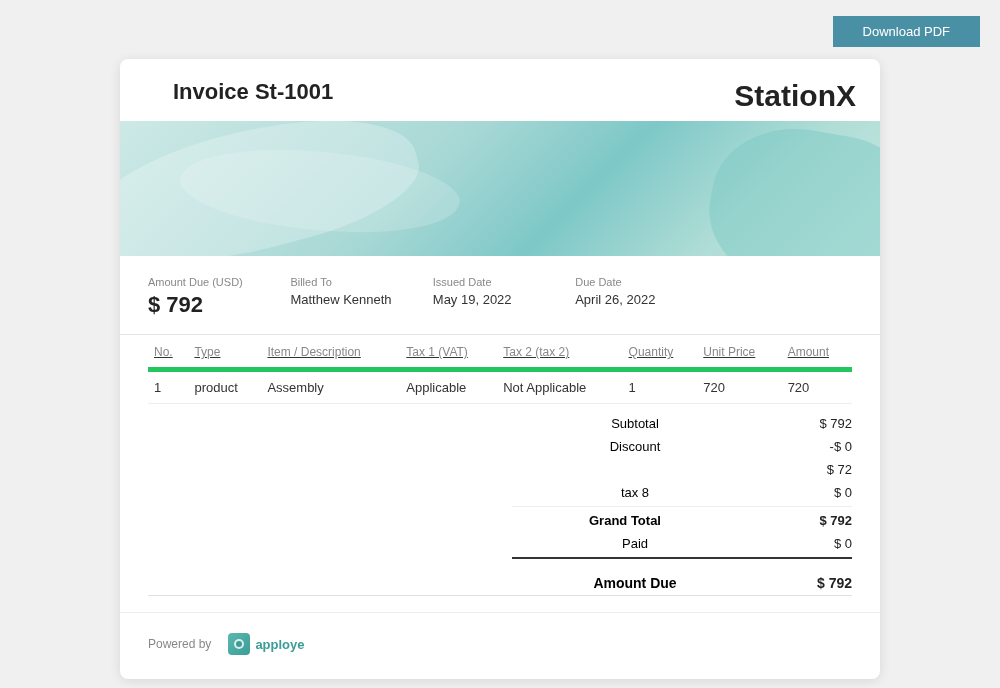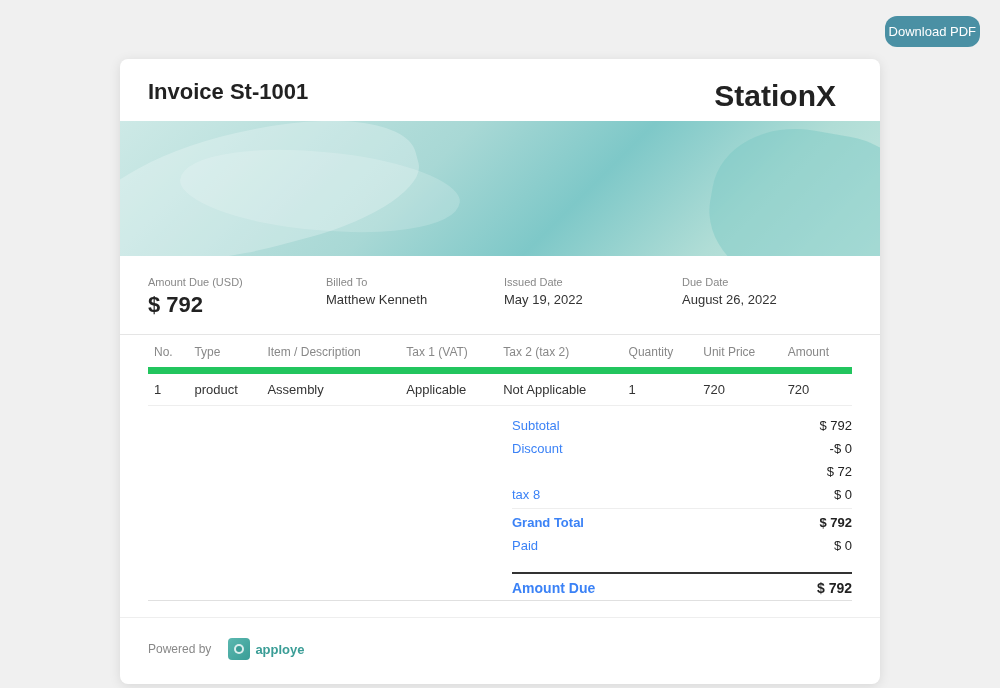--- a/index.html
+++ b/index.html
@@ -19,41 +19,42 @@
       width: 1000px;
       display: flex;
       justify-content: flex-end;
       padding: 4px 20px 12px 20px;
     }
 
     .download-btn {
       background: #4a90a4;
       color: #fff;
       border: none;
-      border-radius: 12px;
-      padding: 8px 4px;
+      border-radius: 0;
+      padding: 8px 30px;
       font-size: 13px;
       cursor: pointer;
       white-space: nowrap;
     }
 
     .invoice-card {
       background: #fff;
       width: 760px;
       border-radius: 8px;
       overflow: hidden;
       box-shadow: 0 2px 12px rgba(0,0,0,0.10);
       padding-bottom: 24px;
     }
 
     .card-header {
       display: flex;
       justify-content: space-between;
       align-items: flex-start;
-      padding: 20px 44px 8px 28px;
+      padding: 20px 24px 8px 28px;
+      margin-left: 25px;
     }
 
     .invoice-title {
       font-size: 22px;
       font-weight: bold;
       color: #222;
     }
 
     .company-name {
       font-size: 30px;
@@ -101,21 +102,21 @@
       top: 30px;
       width: 280px;
       height: 80px;
       border-radius: 60% 40% 60% 40%;
       background: rgba(255,255,255,0.18);
       transform: rotate(8deg);
     }
 
     .invoice-meta {
       display: grid;
-      grid-template-columns: repeat(4, 1fr);
+      grid-template-columns: repeat(5, 1fr);
       padding: 20px 28px 16px 28px;
       border-bottom: 1px solid #e5e5e5;
       gap: 8px;
     }
 
     .meta-group label {
       font-size: 11px;
       color: #888;
       display: block;
       margin-bottom: 4px;
@@ -137,21 +138,22 @@
       border-collapse: collapse;
       margin: 0 0 0 0;
       padding: 0 28px;
     }
 
     .table-wrap {
       padding: 0 28px;
     }
 
     .items-table thead tr {
-      border-bottom: 7px solid #22c55e;
+      border-bottom: 5px solid #22c55e;
+      text-decoration: underline;
     }
 
     .items-table th {
       text-align: left;
       font-size: 12px;
       color: #888;
       font-weight: normal;
       padding: 10px 6px 8px 6px;
     }
 
@@ -171,23 +173,23 @@
 
     .summary-row {
       display: flex;
       justify-content: flex-end;
       width: 340px;
       padding: 4px 0;
     }
 
     .summary-label {
       flex: 1;
-      color: #3b82f6;
-      font-size: 13px;
-      text-align: left;
+      color: #000000;
+      font-size: 13px;
+      text-align: center;
       padding-right: 24px;
     }
 
     .summary-value {
       min-width: 70px;
       text-align: right;
       font-size: 13px;
       color: #222;
     }
 
@@ -198,22 +200,22 @@
 
     .summary-row.grand-total {
       border-top: 1px solid #eee;
       margin-top: 2px;
       padding-top: 6px;
       gap: 20px;
     }
 
     .summary-row.amount-due {
       border-top: 2px solid #333;
-      margin-top: 15px;
-      padding-top: 6px;
+      margin-top: 2px;
+      padding-top: 16px;
     }
 
     .summary-row.amount-due .summary-label,
     .summary-row.amount-due .summary-value {
       font-weight: bold;
       font-size: 14px;
     }
 
     .footer {
       padding: 20px 28px 0 28px;
@@ -287,21 +289,21 @@
     <div class="meta-group">
       <label>Billed To</label>
       <span class="meta-value">Matthew Kenneth</span>
     </div>
     <div class="meta-group">
       <label>Issued Date</label>
       <span class="meta-value">May 19, 2022</span>
     </div>
     <div class="meta-group" style="grid-column: 4;">
       <label>Due Date</label>
-      <span class="meta-value">August 26, 2022</span>
+      <span class="meta-value">April 26, 2022</span>
     </div>
   </div>
 
   <div class="table-wrap">
     <table class="items-table">
       <thead>
         <tr>
           <th>No.</th>
           <th>Type</th>
           <th>Item / Description</th>

